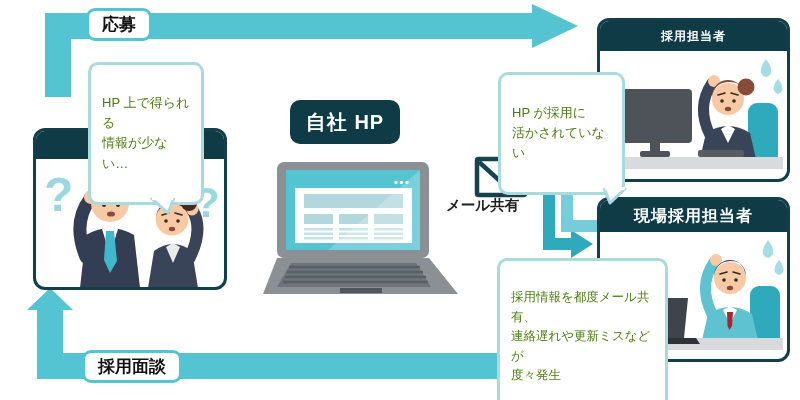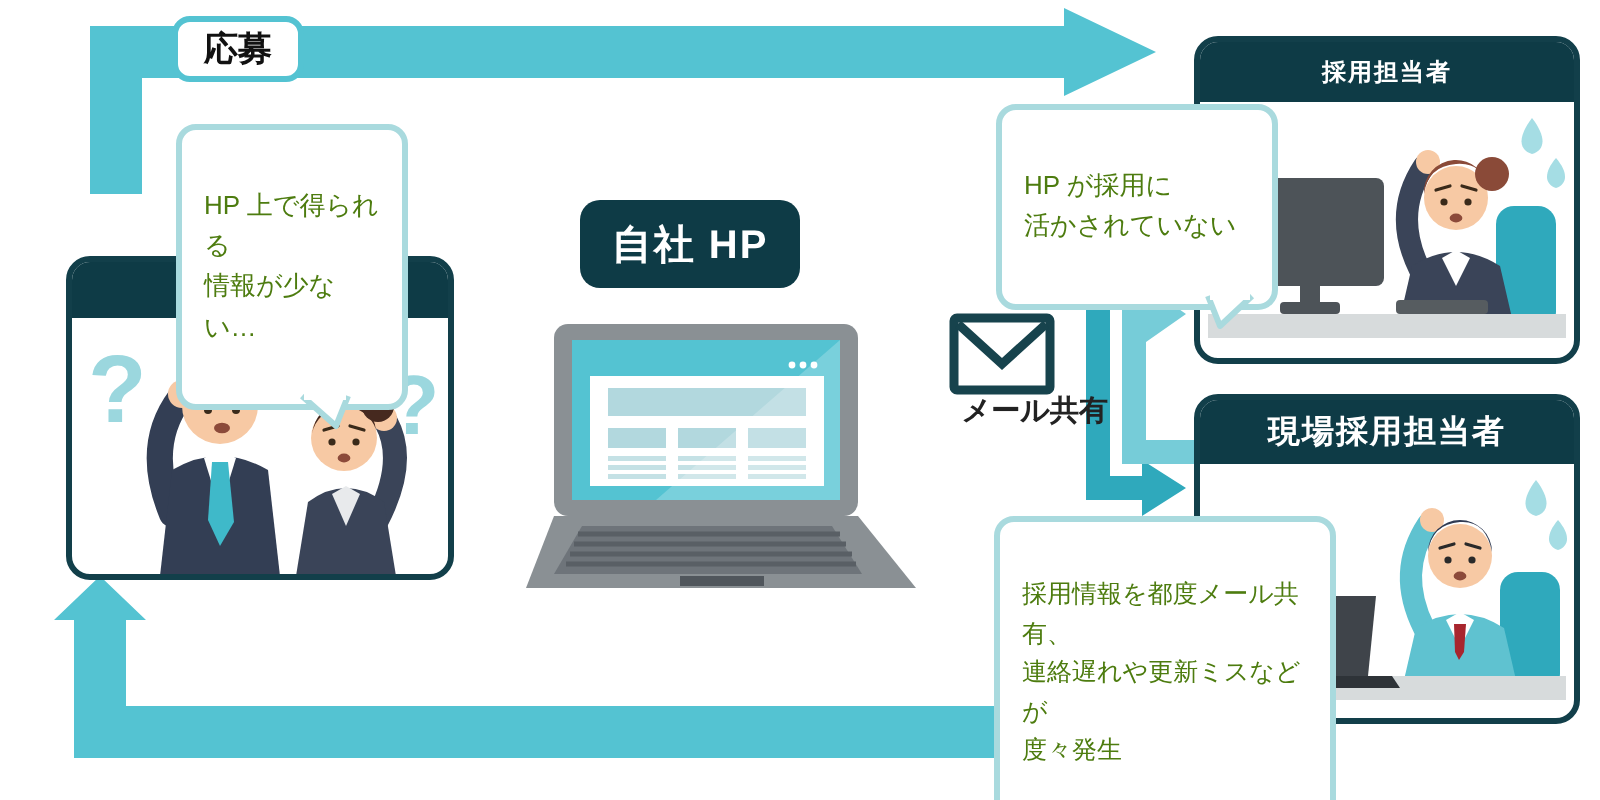--- a/index.html
+++ b/index.html
@@ -37,45 +37,46 @@
     background:#0e3b46;color:#fff;border-radius:10px;font-size:20px;font-weight:bold;
     display:flex;align-items:center;justify-content:center;letter-spacing:1px;white-space:nowrap;
   }
   #laptop{position:absolute;z-index:2;left:258px;top:160px;}
 
   .bubble{
     position:absolute;z-index:6;background:#fff;border:3px solid #a9dade;border-radius:10px;
     font-size:13px;line-height:1.55;color:#4d7c0f;padding:8px 11px;white-space:pre-line;
   }
   #bubble-applicant{left:88px;top:62px;width:116px;}
-  #bubble-recruiter{left:498px;top:52px;width:141px;}
+  #bubble-recruiter{left:498px;top:72px;width:127px;}
   #bubble-field{left:497px;top:258px;width:171px;font-size:12.5px;}
   .tail{position:absolute;bottom:-14px;width:28px;height:19px;}
   #bubble-applicant .tail{left:58px;}
   #bubble-recruiter .tail{left:100px;}
 
   #mail-icon{position:absolute;z-index:3;left:473px;top:156px;}
   #label-mail{
-    position:absolute;z-index:3;left:446px;top:196px;width:108px;text-align:right;
+    position:absolute;z-index:3;left:446px;top:196px;width:108px;text-align:left;
     font-size:14.5px;font-weight:bold;color:#222;white-space:nowrap;
   }
 </style>
 </head>
 <body>
 
 <div id="stage">
 
   <svg id="flow-svg" viewBox="0 0 800 400">
     <path fill="#54c3d2" d="M45,13 H532 V4 L578,26 L532,48 V39 H71 V97 H45 Z"></path>
     <path fill="#54c3d2" d="M50,288 L73,310 L63,310 L63,353 L545,353 L545,344 L578,366 L545,388 L545,379 L37,379 L37,310 L27,310 Z"></path>
     <path fill="#2fa9bc" d="M597,130 L543,130 L543,250 L571,250 L571,258 L593,244 L571,230 L571,238 L555,238 L555,142 L597,142 Z"></path>
     <path fill="#76ccd8" d="M597,232 L561,232 L561,151 L573,151 L573,143 L593,157 L573,171 L573,220 L597,220 Z"></path>
   </svg>
 
   <div id="label-apply" class="flow-label">応募</div>
+  <div id="label-interview" class="flow-label">採用面談</div>
 
   <div id="label-hp">自社 HP</div>
   <svg id="laptop" width="205" height="140" viewBox="0 0 205 140">
     <rect x="19" y="2" width="152" height="96" rx="7" fill="#8a9094"></rect>
     <rect x="28" y="10" width="134" height="80" fill="#54c3d2"></rect>
     <g>
       <rect x="37" y="17" width="117" height="66" fill="#ffffff"></rect>
       <rect x="37" y="17" width="117" height="11" fill="#54c3d2"></rect>
       <g fill="#ffffff">
         <circle cx="138" cy="22.5" r="1.7"></circle>

